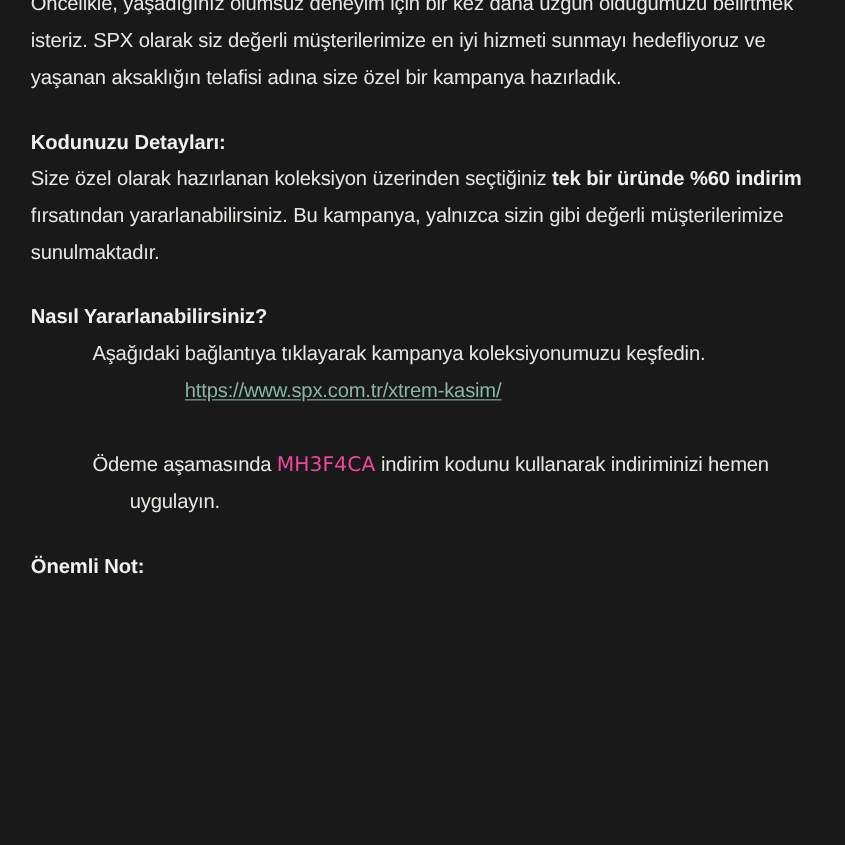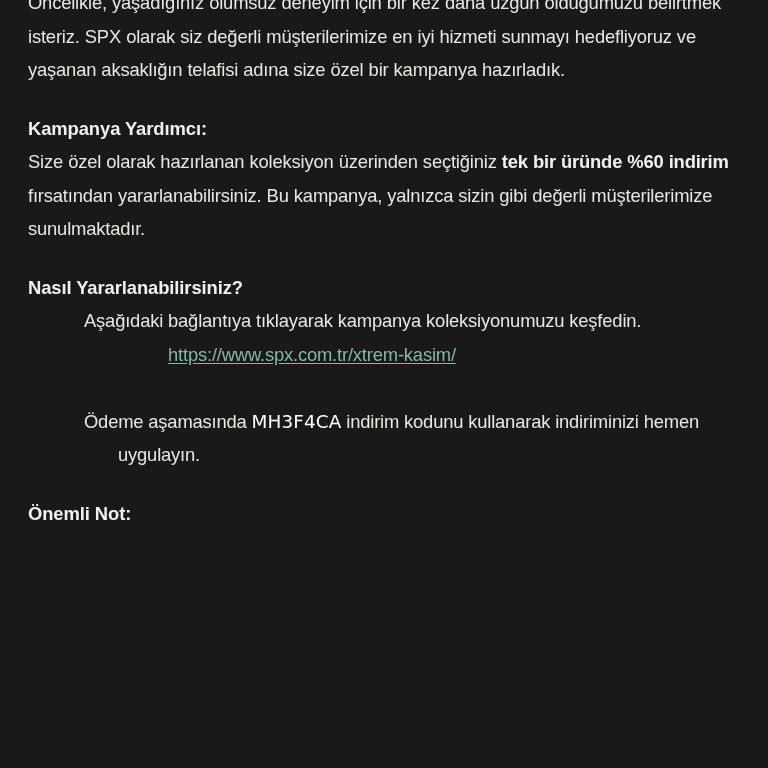--- a/index.html
+++ b/index.html
@@ -83,33 +83,33 @@
     letter-spacing: -0.01em;
   }
   a.link-blue {
     color: #2a7fd0;
     text-decoration: underline;
     text-underline-offset: 2px;
   }
   .code {
     font-family: "DejaVu Sans", "Liberation Sans", sans-serif;
     letter-spacing: 0.005em;
-    color: #ffffff;
+    color: #ec4899;
   }
 </style>
 </head>
 <body style="background: rgb(25, 25, 25);">
 
 <div class="doc">
 
   <p class="para"><span>Öncelikle, yaşadığınız olumsuz deneyim için bir kez daha üzgün olduğumuzu</span> <span>belirtmek isteriz. SPX olarak siz değerli müşterilerimize en iyi hizmeti sunmayı hedefliyoruz ve yaşanan aksaklığın telafisi adına size özel bir kampanya hazırladık.</span></p>
 
   <div class="spacer-block"></div>
 
-  <h3 class="heading">Kampanya Yardımcı:</h3>
+  <h3 class="heading">Kodunuzu Detayları:</h3>
   <p class="para"><span>Size özel olarak hazırlanan koleksiyon üzerinden seçtiğiniz </span><strong class="b">tek bir üründe %60 indirim</strong><span> fırsatından yararlanabilirsiniz. Bu kampanya, yalnızca sizin gibi değerli müşterilerimize sunulmaktadır.</span></p>
 
   <div class="spacer-block"></div>
 
   <h3 class="heading">Nasıl Yararlanabilirsiniz?</h3>
 
   <ol class="steps">
     <li><span class="num">1.</span><span>Aşağıdaki bağlantıya tıklayarak kampanya koleksiyonumuzu keşfedin.</span></li>
   </ol>
 

